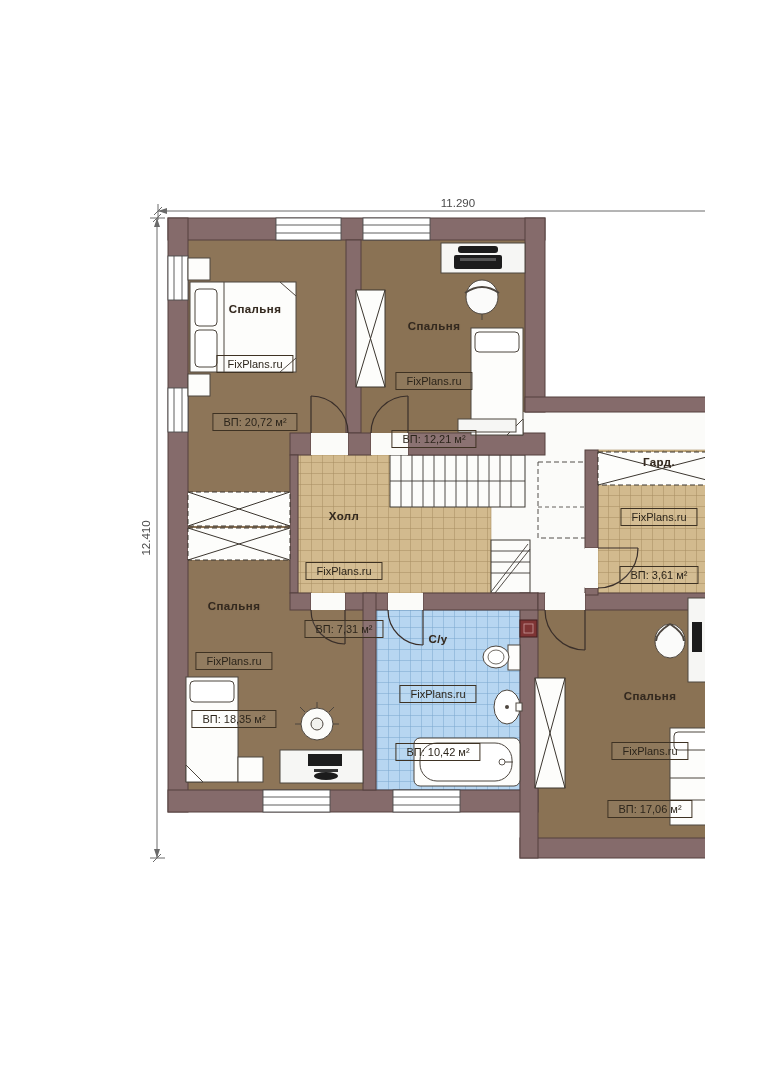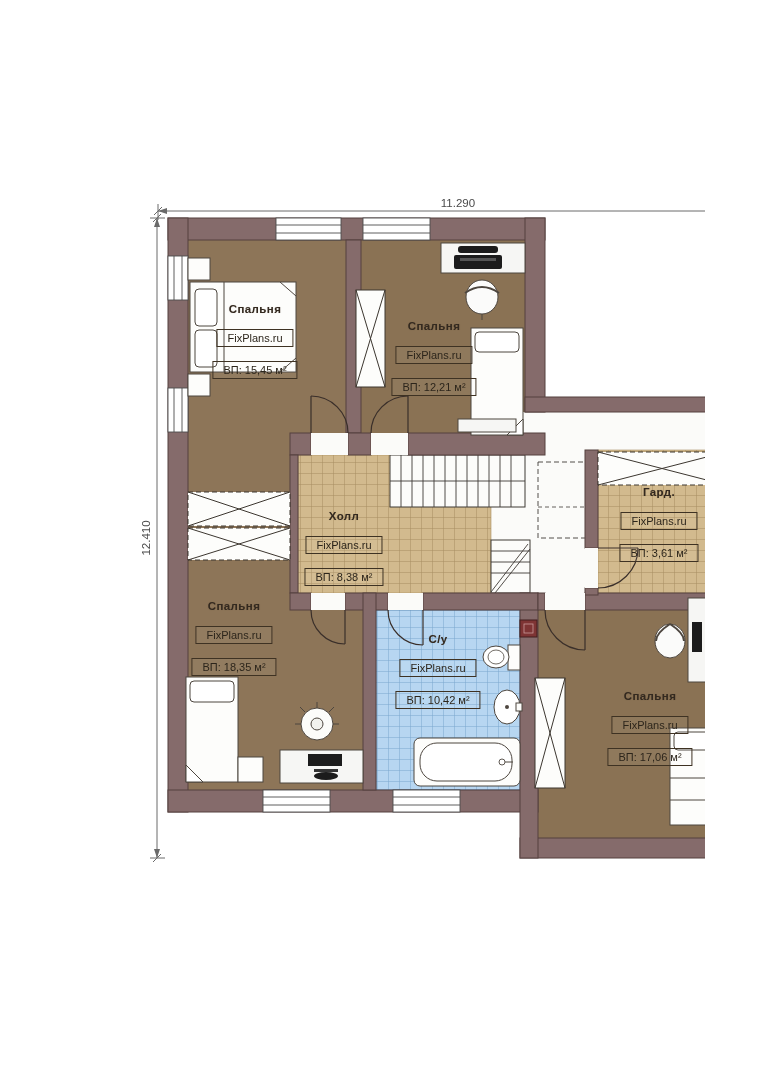--- a/index.html
+++ b/index.html
@@ -12,21 +12,21 @@
     position:absolute;transform:translateX(-50%);
     display:flex;flex-direction:column;align-items:center;gap:14px;
     z-index:3;text-align:center;pointer-events:none;
   }
   .room-name{
     font-weight:bold;font-size:11.5px;color:#33291f;letter-spacing:.4px;
     text-shadow:0 0 1px rgba(80,60,40,.25);
   }
   .label-box{
     border:1.5px solid #3e3223;padding:0 10px;font-size:11px;line-height:16px;
-    color:#2c251b;white-space:nowrap;background:rgba(255,255,255,0.05);
+    color:#2c251b;white-space:nowrap;background:rgba(255,255,255,0.05);margin-top:26px;
   }
 </style>
 </head>
 <body>
 
 <div id="stage">
 
   <svg id="plan-svg" width="763" height="1080" viewBox="0 0 763 1080">
     <defs>
       <pattern id="tileTan" width="11" height="11" patternUnits="userSpaceOnUse">
@@ -319,36 +319,36 @@
       <path d="M99,218 l-3,9 h6 z" stroke="none"></path>
       <path d="M99,858 l-3,-9 h6 z" stroke="none"></path>
       <text x="400" y="207" text-anchor="middle" font-size="11.5" fill="#4a4a4a" stroke="none" font-family="Liberation Sans, sans-serif">11.290</text>
       <text x="92" y="538" text-anchor="middle" font-size="11.5" fill="#4a4a4a" stroke="none" font-family="Liberation Sans, sans-serif" transform="rotate(-90 92 538)">12.410</text>
     </g>
   </svg>
 
   <div class="room-label" style="left:197px;top:303px">
     <div class="room-name">Спальня</div>
     <div class="label-box">FixPlans.ru</div>
-    <div class="label-box">ВП: 15,45 м²</div>
+    <div class="label-box">ВП: 20,72 м²</div>
   </div>
 
   <div class="room-label" style="left:376px;top:320px">
     <div class="room-name">Спальня</div>
     <div class="label-box">FixPlans.ru</div>
     <div class="label-box">ВП: 12,21 м²</div>
   </div>
 
   <div class="room-label" style="left:286px;top:510px">
     <div class="room-name">Холл</div>
     <div class="label-box">FixPlans.ru</div>
-    <div class="label-box">ВП: 8,38 м²</div>
-  </div>
-
-  <div class="room-label" style="left:601px;top:486px">
+    <div class="label-box">ВП: 7,31 м²</div>
+  </div>
+
+  <div class="room-label" style="left:601px;top:456px">
     <div class="room-name">Гард.</div>
     <div class="label-box">FixPlans.ru</div>
     <div class="label-box">ВП: 3,61 м²</div>
   </div>
 
   <div class="room-label" style="left:176px;top:600px">
     <div class="room-name">Спальня</div>
     <div class="label-box">FixPlans.ru</div>
     <div class="label-box">ВП: 18,35 м²</div>
   </div>

